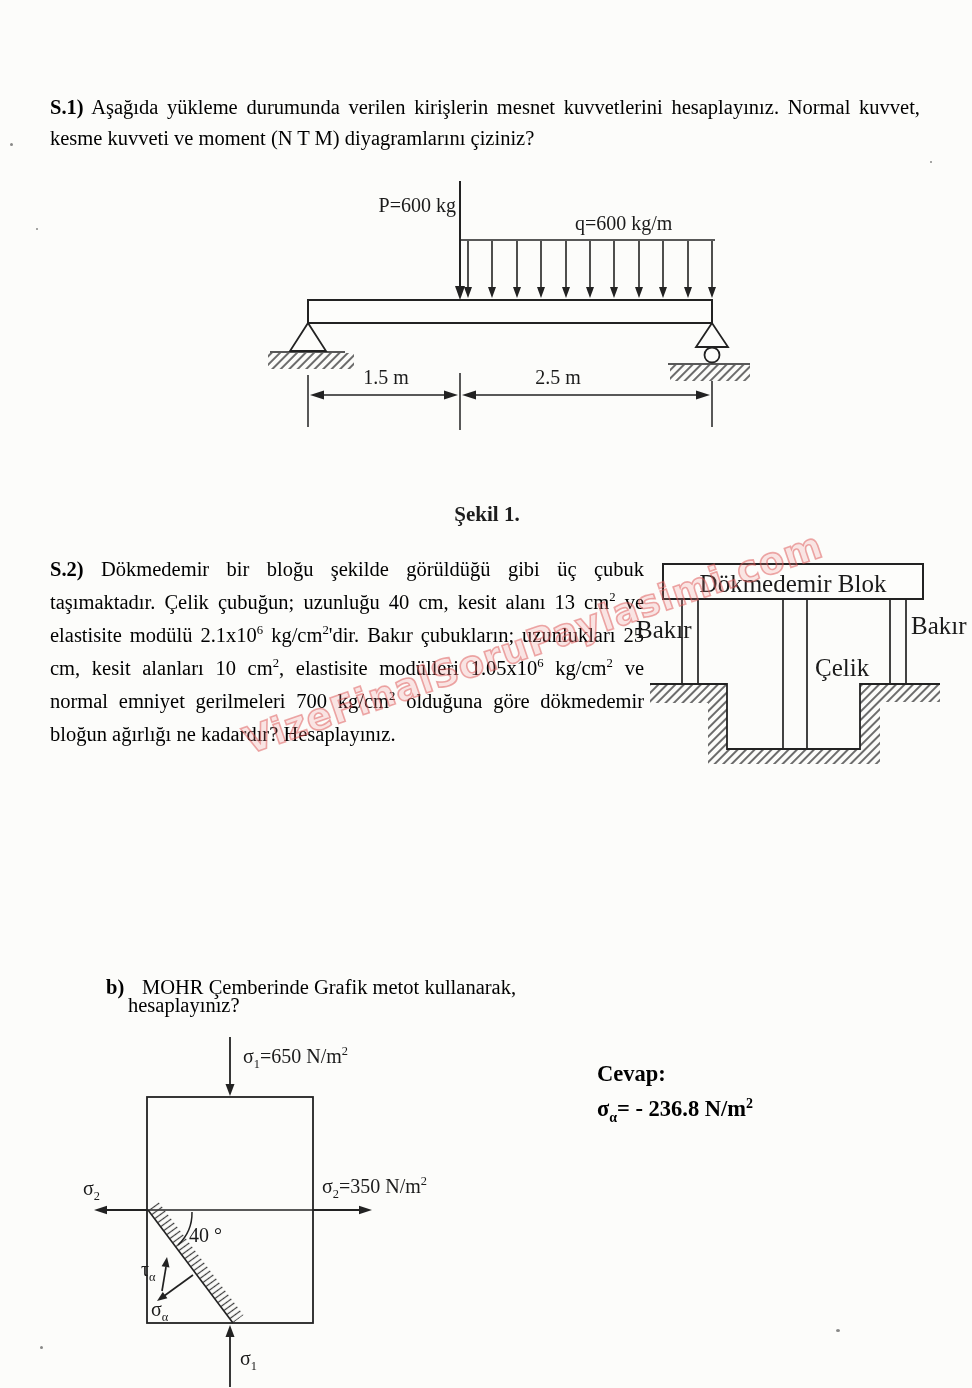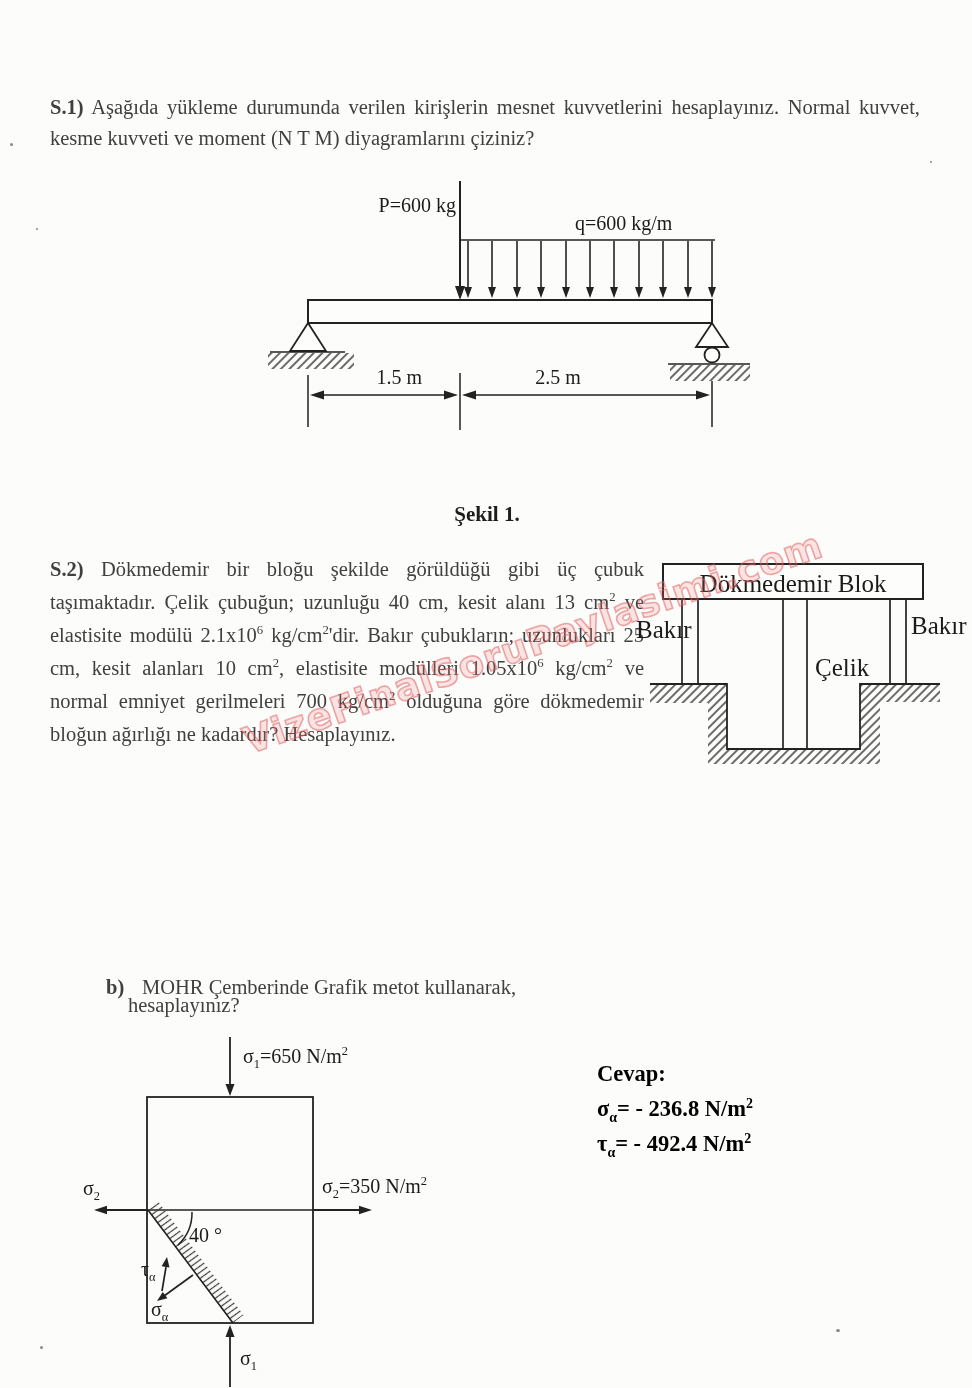--- a/index.html
+++ b/index.html
@@ -4,21 +4,21 @@
 <style>
   html,body{margin:0;padding:0;background:#e8e8e6;}
   .page{
     position:relative; width:972px; height:1388px;
     background:#fcfcfa; overflow:hidden;
     font-family:"Liberation Serif","DejaVu Serif",serif;
     color:#1d1d1d;
   }
   .title{position:absolute; left:0; top:16px; width:972px; text-align:center;
          font-weight:bold; font-size:23px; line-height:32px; letter-spacing:.3px;}
-  .para{position:absolute; font-size:20.5px; color:#404040;}
+  .para{position:absolute; font-size:20.5px; color:#000000;}
   .just{text-align:justify;}
   b,.b{font-weight:bold;}
   sup{font-size:0.62em; line-height:0; vertical-align:super;}
   sub{font-size:0.62em; line-height:0; vertical-align:sub;}
   .fig{position:absolute;}
   .fig svg{position:absolute; left:0; top:0;}
   .lbl{position:absolute; font-size:20px; white-space:nowrap; color:#1b1b1b;}
   .lbl19{font-size:25px;}
   .caption{position:absolute; font-weight:bold; font-size:21px; text-align:center;}
   .item-label{display:inline-block; width:36px; font-weight:bold;}
@@ -97,21 +97,21 @@
         <line x1="64" y1="220" x2="204" y2="220"></line>
         <polygon points="60,220 74,215.5 74,224.5" stroke="none"></polygon>
         <polygon points="208,220 194,215.5 194,224.5" stroke="none"></polygon>
         <line x1="216" y1="220" x2="456" y2="220"></line>
         <polygon points="212,220 226,215.5 226,224.5" stroke="none"></polygon>
         <polygon points="460,220 446,215.5 446,224.5" stroke="none"></polygon>
       </g>
     </svg>
     <div class="lbl" style="left:106px; top:19px; width:100px; text-align:right;">P=600 kg</div>
     <div class="lbl" style="left:325px; top:37px;">q=600 kg/m</div>
-    <div class="lbl" style="left:100px; top:191px; width:72px; text-align:right;">1.5 m</div>
+    <div class="lbl" style="left:100px; top:191px; width:72px; text-align:center;">1.5 m</div>
     <div class="lbl" style="left:272px; top:191px; width:72px; text-align:center;">2.5 m</div>
   </div>
   <div class="caption" style="left:402px; top:462px; width:170px;margin-top:40px;">Şekil 1.</div>
 
   <p class="para just" style="left:50px; top:553px; width:594px; line-height:33px; margin:0;"><span class="b">S.2) </span><span>Dökmedemir bir bloğu şekilde görüldüğü gibi üç çubuk taşımaktadır. Çelik çubuğun; uzunluğu 40 cm, kesit alanı 13 cm</span><sup>2</sup><span> ve elastisite modülü 2.1x10</span><sup>6</sup><span> kg/cm</span><sup>2</sup><span>'dir. Bakır çubukların; uzunlukları 25 cm, kesit alanları 10 cm</span><sup>2</sup><span>, elastisite modülleri 1.05x10</span><sup>6</sup><span> kg/cm</span><sup>2</sup><span> ve normal emniyet gerilmeleri 700 kg/cm</span><sup>2</sup><span> olduğuna göre dökmedemir bloğun ağırlığı ne kadardır? Hesaplayınız.</span></p>
 
   <div class="fig" style="left:635px; top:551px; width:337px; height:245px;">
     <svg width="337" height="245" viewBox="0 0 337 245">
       <defs>
         <pattern id="h2" patternUnits="userSpaceOnUse" width="6" height="6" patternTransform="rotate(45)">
@@ -191,21 +191,20 @@
     <div class="lbl" style="left:242px; top:140px;"><span>σ</span><sub>2</sub><span>=350 N/m</span><sup>2</sup></div>
     <div class="lbl" style="left:109px; top:189px;">40 °</div>
     <div class="lbl" style="left:61px; top:223px;"><span>τ</span><sub>α</sub></div>
     <div class="lbl" style="left:71px; top:263px;"><span>σ</span><sub>α</sub></div>
     <div class="lbl" style="left:160px; top:312px;"><span>σ</span><sub>1</sub></div>
   </div>
 
   <div class="cevap" style="left:597px; top:1056px;">
     <div>Cevap:</div>
     <div><span>σ</span><sub>α</sub><span>= - 236.8 N/m</span><sup>2</sup></div>
-    <div><span>τ</span><sub>α</sub><span>= - 492.4 N/m</span><sup>2</sup></div>
   </div>
 
   <div class="speck" style="left:10px; top:143px; width:3px; height:3px;"></div>
   <div class="speck" style="left:36px; top:228px; width:2px; height:2px;"></div>
   <div class="speck" style="left:40px; top:1346px; width:3px; height:3px;"></div>
   <div class="speck" style="left:836px; top:1329px; width:4px; height:3px;"></div>
   <div class="speck" style="left:930px; top:161px; width:2px; height:2px;"></div>
 
 </div>
 

